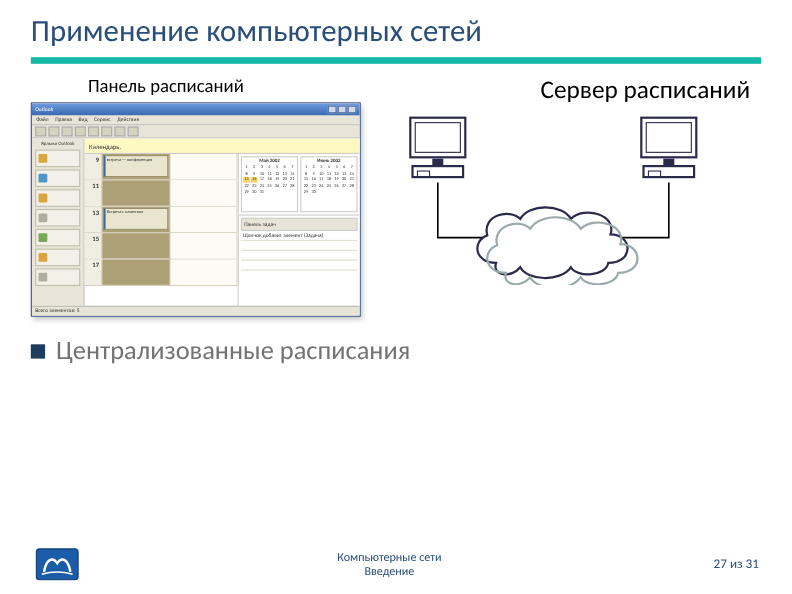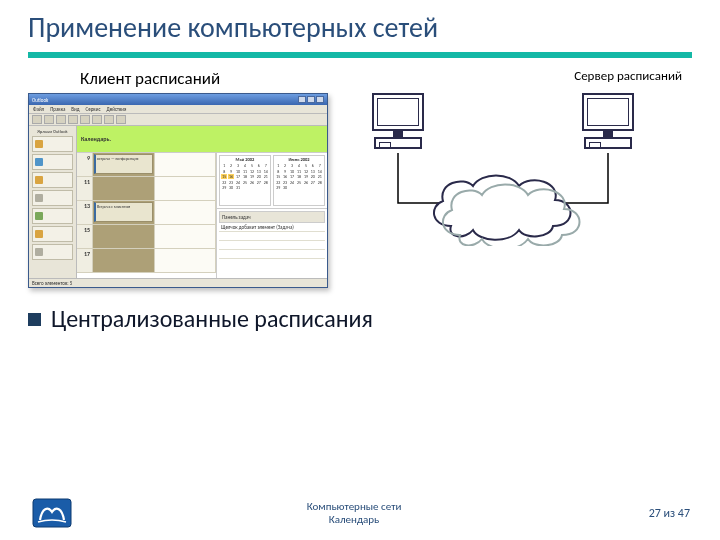--- a/index.html
+++ b/index.html
@@ -31,21 +31,21 @@
     height: 220px;
     margin-bottom: 16px;
   }
   .label-client {
     font-size: 17px;
     color: #000;
     margin-left: 52px;
     margin-bottom: 4px;
   }
   .label-server {
-    font-size: 13px;
+    font-size: 23px;
     color: #000;
     text-align: right;
     margin-right: 10px;
     margin-bottom: 4px;
   }
   .left-col { flex: 0 0 300px; }
   .right-col { flex: 1; }
   
   .app-mock {
     width: 300px;
@@ -119,27 +119,27 @@
   .side-ico.green { background: #7aa85a; }
   .side-ico.gray { background: #b0aea0; }
   .app-main {
     flex: 1;
     display: flex;
     flex-direction: column;
     background: #fff;
   }
   .app-header-row {
     height: 14px;
-    background: #bef264;
+    background: #fef9c3;
     border-bottom: 1px solid #ccc;
     display: flex;
     align-items: center;
-    padding: 13px 4px;
+    padding: 0 4px;
     font-size: 6px;
-    font-weight: bold;
+    font-weight: normal;
   }
   .sched-area { flex: 1; display: flex; }
   .sched-left {
     flex: 0 0 140px;
     border-right: 1px solid #ccc;
   }
   .sched-row {
     height: 24px;
     border-bottom: 0.5px solid #d4d0bd;
     display: flex;
@@ -214,21 +214,21 @@
   .cloud {
     position: absolute;
     left: 85px; top: 75px;
     width: 160px; height: 78px;
   }
   .cloud svg { width: 100%; height: 100%; }
   
   .bullet-lvl1 {
     display: flex;
     font-size: 24px;
-    color: #0f172a;
+    color: #737373;
     margin-bottom: 6px;
   }
   .bullet-lvl1 .marker {
     width: 13px; height: 13px; background: #1e3d5e; margin-top: 9px; margin-right: 10px; flex: 0 0 13px;
   }
   .bullet-lvl2 {
     display: flex;
     font-size: 19px;
     color: #222;
     line-height: 1.25;
@@ -267,21 +267,21 @@
 </head>
 <body>
 
 <div class="slide">
   <div class="title">
     <span>Применение компьютерных сетей</span><br>
   </div>
 
   <div class="content-row">
     <div class="left-col">
-      <div class="label-client">Клиент расписаний</div>
+      <div class="label-client">Панель расписаний</div>
       <div class="app-mock">
         <div class="app-titlebar">
           <span>Outlook</span>
           <div class="tb-btns">
             <div class="tb-btn"></div>
             <div class="tb-btn"></div>
             <div class="tb-btn"></div>
           </div>
         </div>
         <div class="app-menubar">
@@ -485,17 +485,17 @@
   <div class="footer">
     <div class="logo">
       <svg viewBox="0 0 40 30">
         <rect x="1" y="1" width="38" height="28" rx="3" fill="#1a5ca8" stroke="#0d3a70"></rect>
         <path d="M 8 22 C 10 10 16 8 20 14 C 24 8 30 10 32 22" stroke="#fff" stroke-width="2.2" fill="none"></path>
         <path d="M 6 24 Q 20 20 34 24" stroke="#fff" stroke-width="1.5" fill="none"></path>
       </svg>
     </div>
     <div class="footer-center">
       <span>Компьютерные сети</span><br>
-      <span>Календарь</span>
+      <span>Введение</span>
     </div>
-    <div class="footer-right">27 из 47</div>
+    <div class="footer-right">27 из 31</div>
   </div>
 </div>
 
 </body></html>

